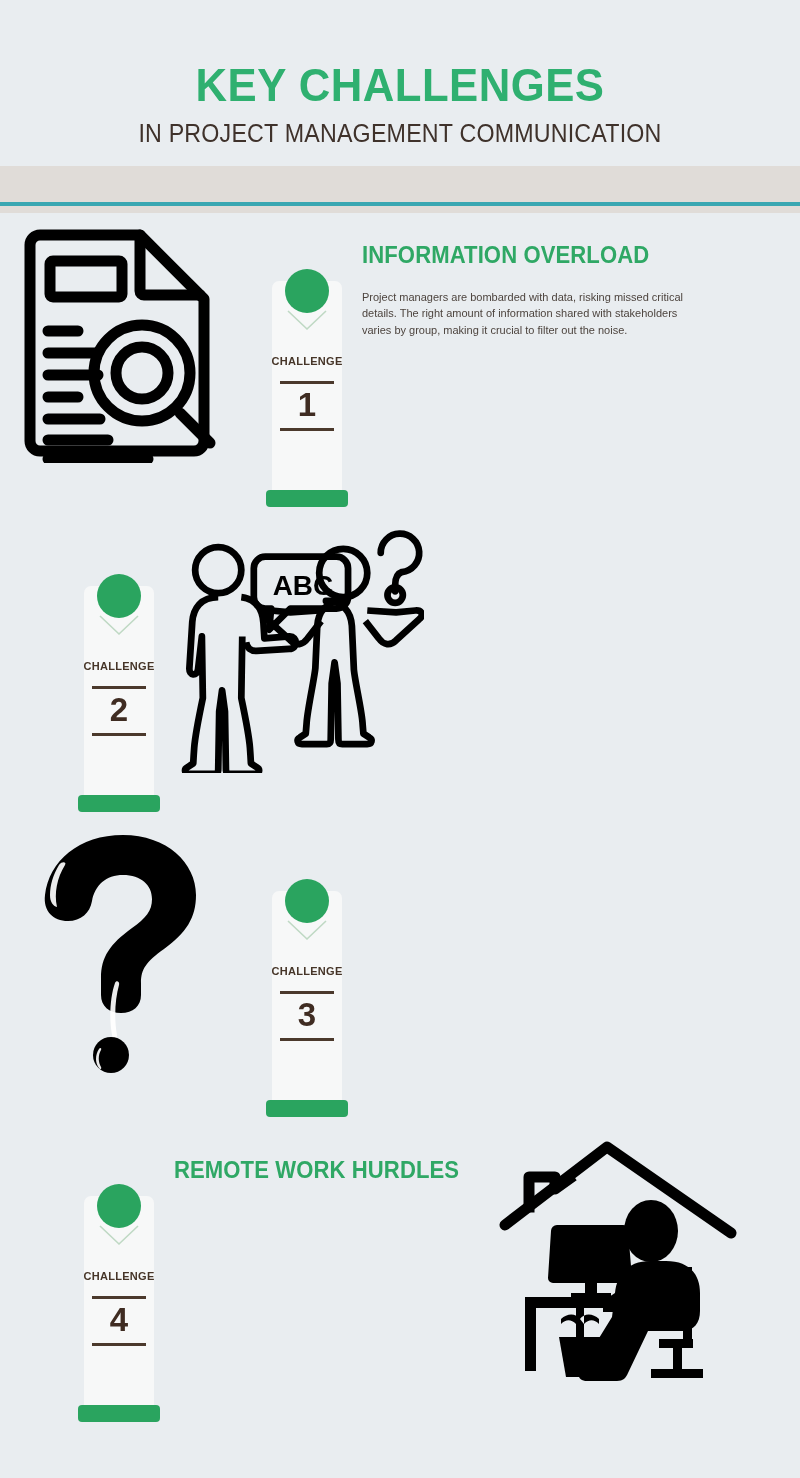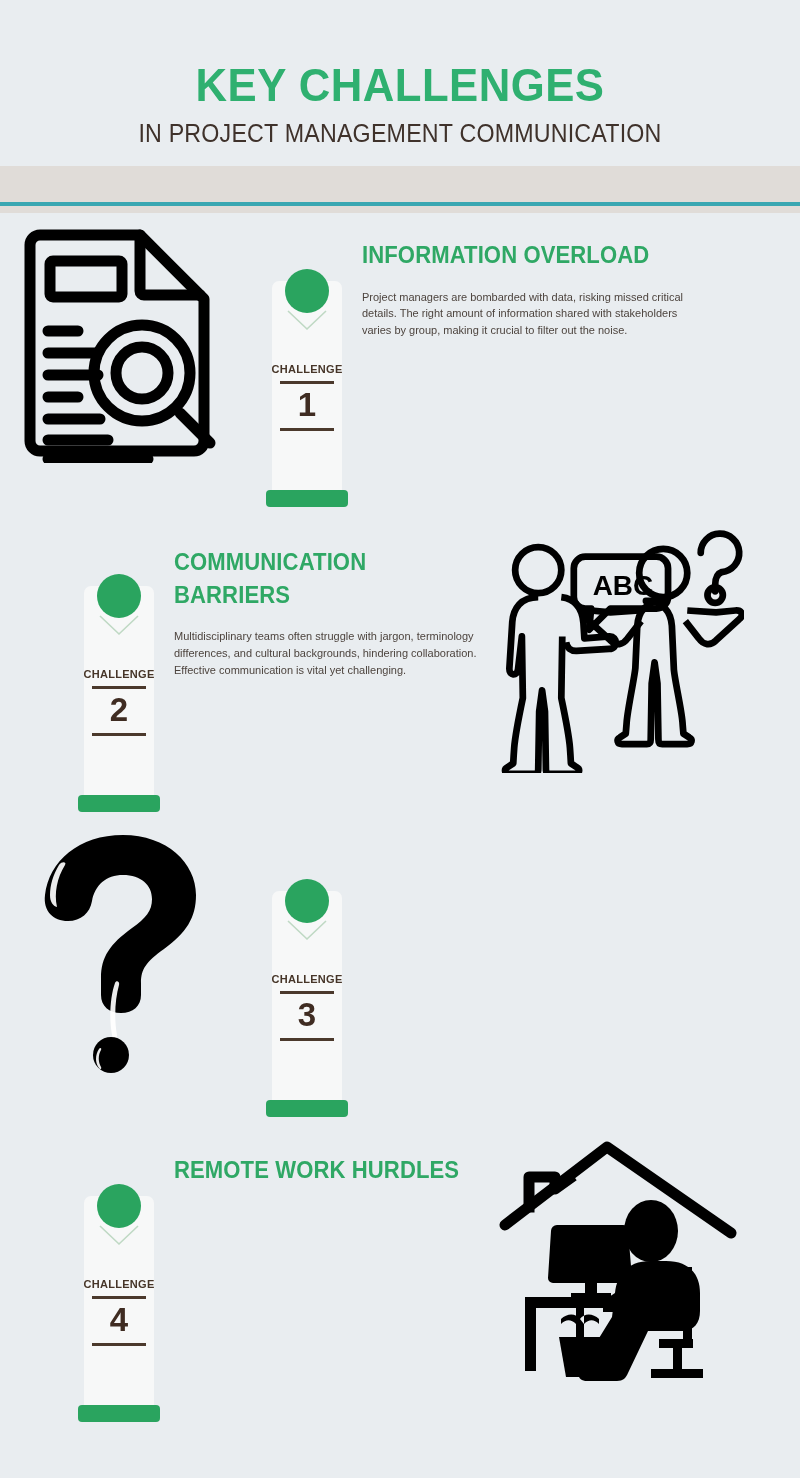--- a/index.html
+++ b/index.html
@@ -123,21 +123,20 @@
   .badge-label {
     position: absolute;
     left: 0;
     top: 86px;
     width: 82px;
     text-align: center;
     font-size: 11px;
     font-weight: bold;
     letter-spacing: 0.3px;
     color: #463528;
-    margin-top: 8px;
   }
   .badge-rule {
     position: absolute;
     left: 14px;
     width: 54px;
     height: 3px;
     background: #4b392c;
   }
   .badge-rule.top { top: 112px; }
   .badge-rule.bottom { top: 159px; }
@@ -253,24 +252,20 @@
         <svg width="42" height="22" viewBox="0 0 42 22">
             <path d="M2 2 L21 20 L40 2" fill="none" stroke="#bfd9c4" stroke-width="1.6"></path>
           </svg>
       </div>
       <div class="badge-label">CHALLENGE</div>
       <div class="badge-rule top"></div>
       <div class="badge-number">2</div>
       <div class="badge-rule bottom"></div>
       <div class="badge-base"></div>
     </div>
-    <div class="text-cell">
-      <p class="challenge-title">COMMUNICATION BARRIERS</p>
-      <p class="challenge-body">Multidisciplinary teams often struggle with jargon, terminology differences, and cultural backgrounds, hindering collaboration. Effective communication is vital yet challenging.</p>
-    </div>
     <div class="illo">
       <svg width="260" height="250" viewBox="0 0 260 250" aria-hidden="true">
 
         <circle cx="46" cy="44" r="24" fill="none" stroke="#000" stroke-width="7"></circle>
         <path d="M46 72 c-18 0 -26 12 -27 26 l-3 48 c-0.5 8 8 9 9 1 l4 -34 l1 64 c0 0 -8 38 -9 52 c-0.6 8 -1 16 -1 16 l-6 4 c-4 2 -3 7 2 7 h26 c3 0 4 -2 4 -5 l1 -60 l3 -22 l3 22 l1 60 c0 3 1 5 4 5 h26 c5 0 6 -5 2 -7 l-6 -4 c0 0 -0.4 -8 -1 -16 c-1 -14 -9 -52 -9 -52 l1 -64" fill="none" stroke="#000" stroke-width="7" stroke-linejoin="round"></path>
         <path d="M70 72 c16 2 22 13 23 27 l1 16 l26 -2 c9 -0.5 9 13 0 13 l-34 2 c-6 0.3 -10 -3 -11 -9" fill="none" stroke="#000" stroke-width="7" stroke-linejoin="round"></path>
 
         <path d="M95 30 h74 a12 12 0 0 1 12 12 v30 a12 12 0 0 1 -12 12 h-48 l-22 22 l2 -22 h-6 a12 12 0 0 1 -12 -12 v-30 a12 12 0 0 1 12 -12 z" fill="none" stroke="#000" stroke-width="7" stroke-linejoin="round"></path>
         <text x="134" y="70" font-family="'Liberation Sans', sans-serif" font-size="29" font-weight="bold" text-anchor="middle" fill="#000">ABC</text>
 

